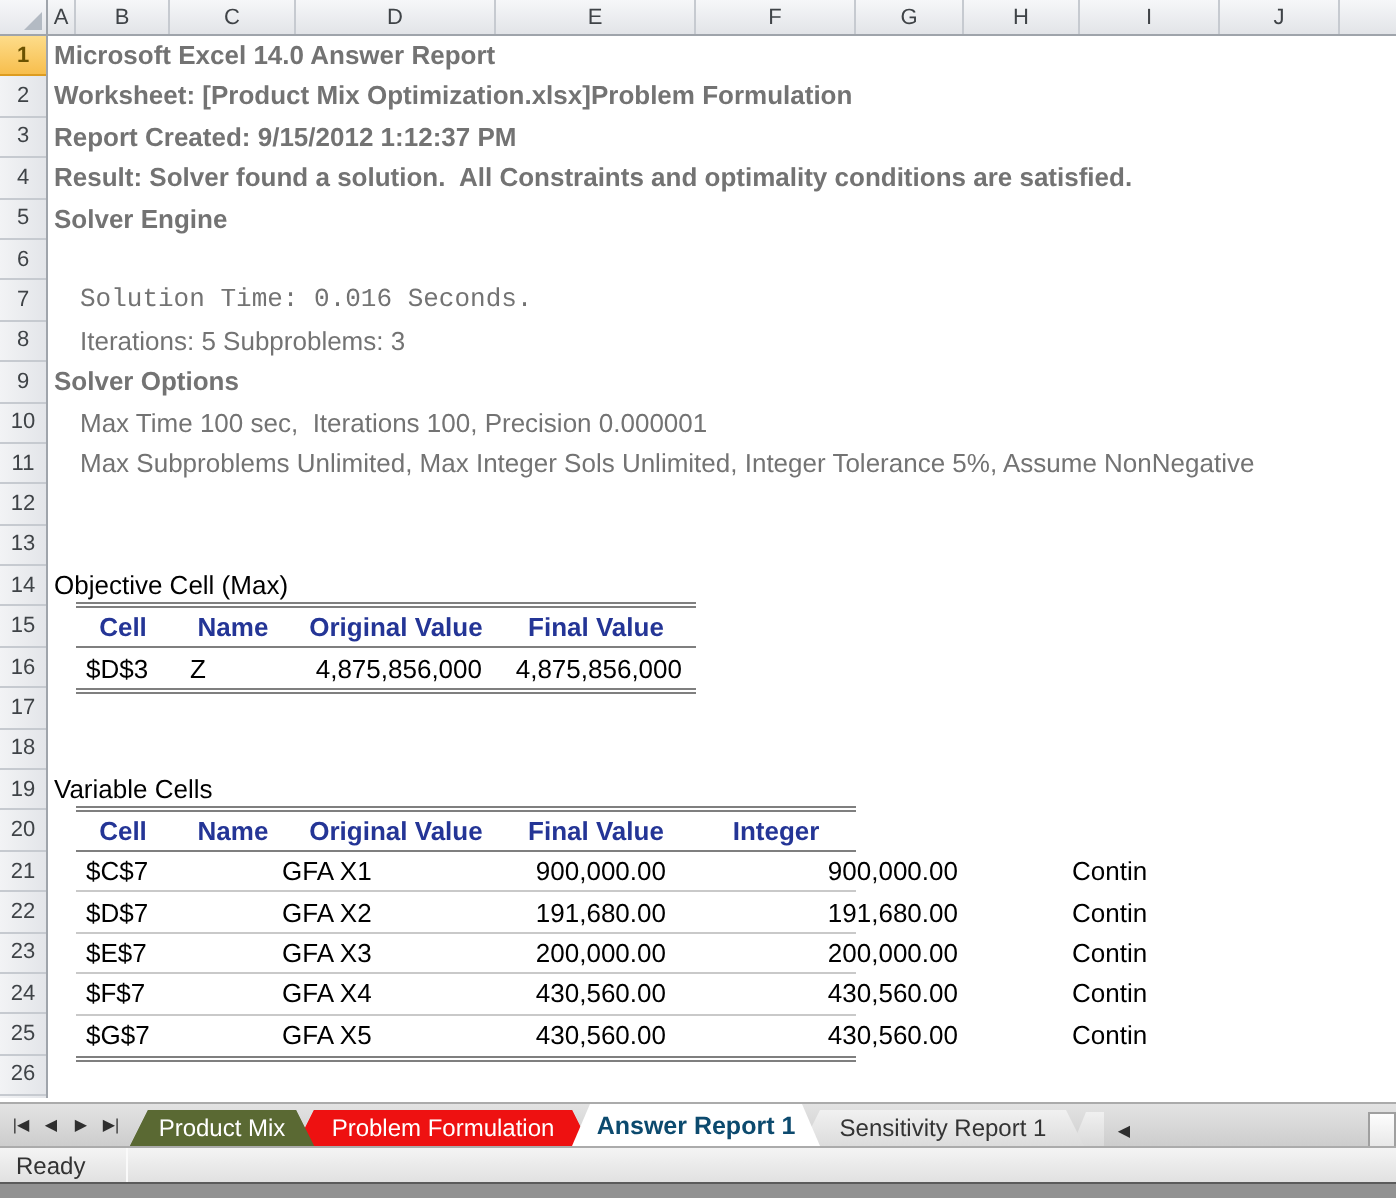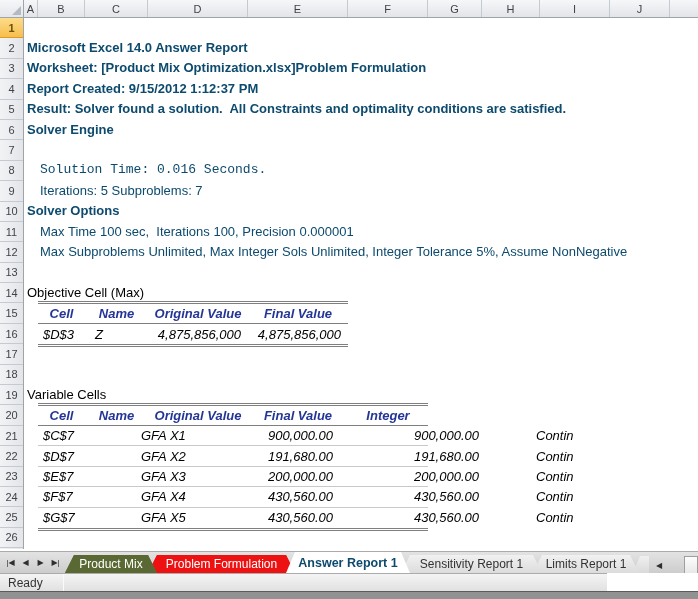--- a/index.html
+++ b/index.html
@@ -33,28 +33,28 @@
   .row-strip { position:absolute; top:18px; left:0; width:24px; height:531px;
                background:linear-gradient(90deg,#F2F3F5,#E3E5E9); border-right:1px solid #9FA4AB; }
   .row-num { height:20.4px; display:flex; align-items:center; justify-content:center;
              font-size:11px; color:#3F4347; border-bottom:1px solid #C6CAD0; }
   .row-num.selected { background:linear-gradient(180deg,#FDDC8A,#F7BE4D); color:#6B5200;
                       border-bottom:1px solid #DD9C20; font-weight:bold; }
 
   
   .sheet { position:absolute; top:18px; left:24px; width:674px; height:533px; background:#fff; }
   .sheet-line { position:absolute; left:0; right:0; height:20.4px; line-height:20.4px;
-                font-size:13px; color:#0c4a6e; white-space:nowrap; padding-left:3px;margin-top:20px; }
+                font-size:13px; color:#737373; white-space:nowrap; padding-left:3px; }
   .sheet-line.bold { font-weight:bold; }
   .sheet-line.indent { padding-left:16px; }
   .tbl-title { position:absolute; left:0; height:20.4px; line-height:20.4px; font-size:13px; color:#000; padding-left:3px; white-space:nowrap; }
 
   
   .xl-table { position:absolute; left:14px; border-top:3px double #7F7F7F; border-bottom:3px double #7F7F7F; }
-  .xl-table .tr { display:grid; height:20.4px;font-style:italic; }
+  .xl-table .tr { display:grid; height:20.4px; }
   .obj .tr { grid-template-columns:47px 63px 100px 100px; }
   .var .tr { grid-template-columns:47px 63px 100px 100px 80px; }
   .obj { top:282.6px; width:310px; }
   .var { top:384.6px; width:390px; }
   .tr.head { border-bottom:1px solid #7F7F7F; }
   .tr.head .td { font-weight:bold; color:#243596; justify-content:center; }
   .var .tr.data { border-bottom:1px solid #C9C9C9;gap:46px; }
   .var .tr.data:last-child { border-bottom:none; }
   .td { display:flex; align-items:center; font-size:13px; color:#000; white-space:nowrap; overflow:hidden; }
   .tr.data .td.c0 { padding-left:5px; }
@@ -82,21 +82,21 @@
   .tab.active { height:21px; background:#FFFFFF; font-weight:bold; color:#151515; font-size:12.5px; }
   .tab-extras { display:flex; align-items:flex-end; height:100%; flex:1; }
   .stub-tab { width:16px; height:17px; margin-left:-6px; background:linear-gradient(180deg,#F0F0F0,#DADADA);
               clip-path:polygon(7px 0, 100% 0, 100% 100%, 0 100%); border-left:1px solid #9f9f9f;}
   .scroll-left { width:16px; height:16px; margin-left:2px; display:flex; align-items:center; justify-content:center;
                  font-size:8px; color:#2F2F2F; }
   .scroll-frag { margin-left:auto; width:14px; height:17px; background:linear-gradient(180deg,#FDFDFD,#E8E8E8);
                  border:1px solid #9F9F9F; border-bottom:none; }
 
   
-  .statusbar { position:absolute; top:573px; left:0; width:607px; height:18px;
+  .statusbar { position:absolute; top:573px; left:0; width:698px; height:18px;
                background:linear-gradient(180deg,#F4F4F4,#E1E1E1); border-top:1px solid #ABABAB;
                display:flex; align-items:center; font-size:12px; color:#333; }
   .status-text { padding-left:8px; }
   .status-divider { margin-left:20px; width:1px; height:100%; background:#B4B4B4; border-right:1px solid #FAFAFA; }
   .bottom-strip { position:absolute; top:591px; left:0; width:698px; height:8px;
                   background:#929292; border-top:1px solid #5B5B5B; }
 </style>
 </head>
 <body>
 
@@ -211,39 +211,38 @@
           <div class="td c3">430,560.00</div>
           <div class="td c4">Contin</div>
         </div>
       </div>
   <div class="sheet-line bold" style="top: 0px;">Microsoft Excel 14.0 Answer Report</div>
       <div class="sheet-line bold" style="top: 20.4px;">Worksheet: [Product Mix Optimization.xlsx]Problem Formulation</div>
       <div class="sheet-line bold" style="top: 40.8px;">Report Created: 9/15/2012 1:12:37 PM</div>
       <div class="sheet-line bold" style="top: 61.2px;">Result: Solver found a solution.&nbsp; All Constraints and optimality conditions are satisfied.</div>
       <div class="sheet-line bold" style="top: 81.6px;">Solver Engine</div>
       <div class="sheet-line indent" style="top: 122.4px; font-family: Liberation Mono, monospace;">Solution Time: 0.016 Seconds.</div>
-      <div class="sheet-line indent" style="top: 142.8px;">Iterations: 5 Subproblems: 7</div>
+      <div class="sheet-line indent" style="top: 142.8px;">Iterations: 5 Subproblems: 3</div>
       <div class="sheet-line bold" style="top: 163.2px;">Solver Options</div>
       <div class="sheet-line indent" style="top: 183.6px;">Max Time 100 sec,&nbsp; Iterations 100, Precision 0.000001</div>
       <div class="sheet-line indent" style="top: 204px;">Max Subproblems Unlimited, Max Integer Sols Unlimited, Integer Tolerance 5%, Assume NonNegative</div>
     </div>
 
   <div class="tabbar">
     <div class="tabnav">
         <div class="navbtn">|◀</div>
         <div class="navbtn">◀</div>
         <div class="navbtn">▶</div>
         <div class="navbtn">▶|</div>
       </div>
     <div class="tabs">
         <div class="tab" style="background: linear-gradient(rgba(90, 105, 51, 0.9), rgb(90, 105, 51) 35%) rgb(90, 105, 51); color: rgb(255, 255, 255); z-index: 8;">Product Mix</div>
         <div class="tab" style="background: linear-gradient(rgba(238, 17, 17, 0.9), rgb(238, 17, 17) 35%) rgb(238, 17, 17); color: rgb(255, 255, 255); z-index: 7;">Problem Formulation</div>
         <div class="tab active" style="color: #0c4a6e; z-index: 9;">Answer Report 1</div>
         <div class="tab" style="color: rgb(51, 51, 51); z-index: 5;">Sensitivity Report 1</div>
-        <div class="tab" style="color: rgb(51, 51, 51); z-index: 4;">Limits Report 1</div>
       </div>
     <div class="tab-extras">
       <div class="stub-tab"></div>
       <div class="scroll-left">◀</div>
       <div class="scroll-frag"></div>
     </div>
   </div>
 
   <div class="statusbar">
     <span class="status-text">Ready</span>

